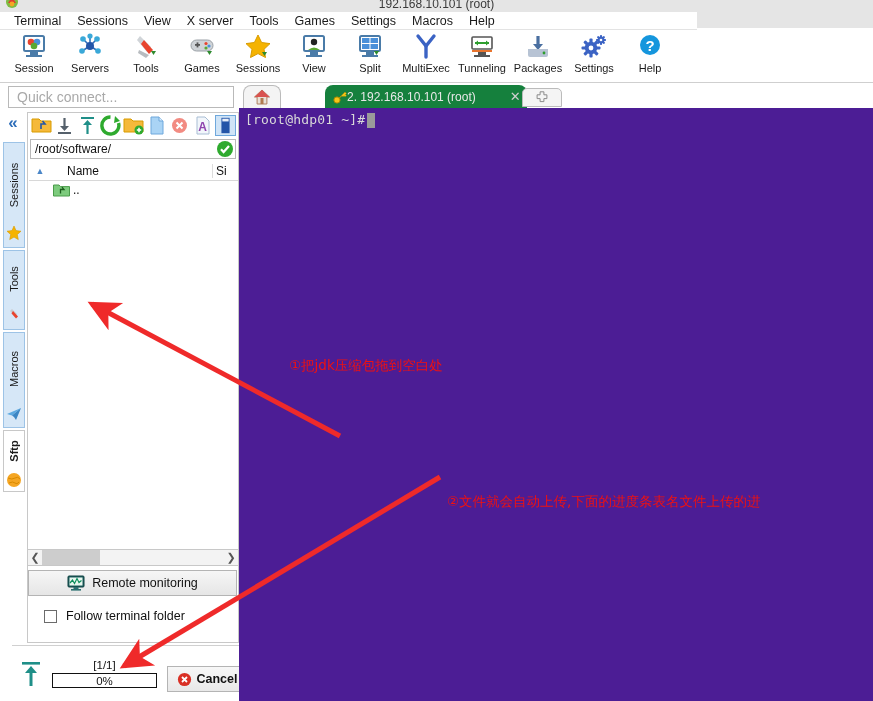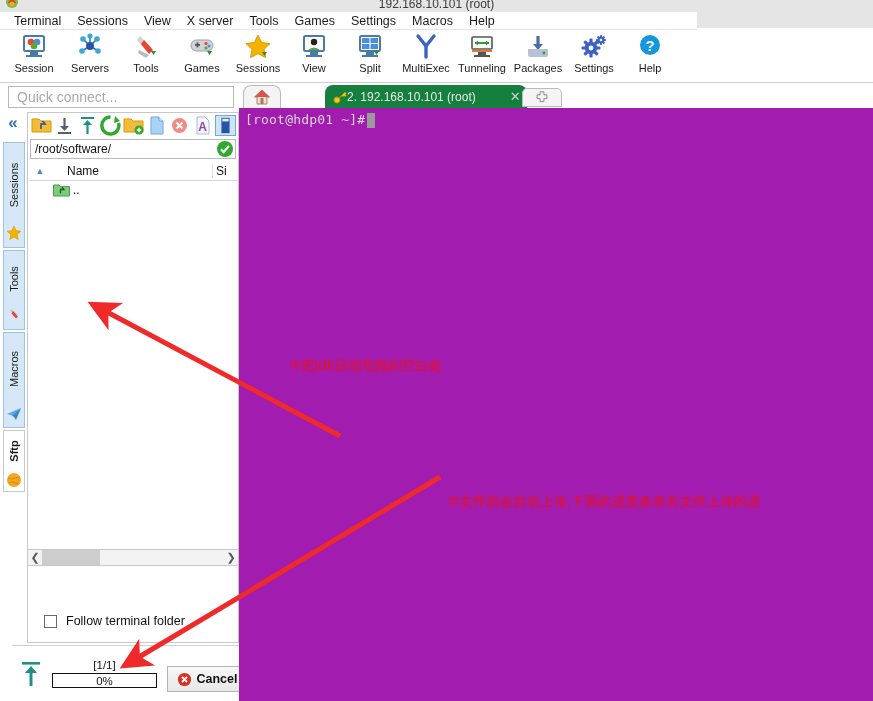--- a/index.html
+++ b/index.html
@@ -188,21 +188,21 @@
     border: 1px solid #b4b4b4;
     box-sizing: border-box;
     display: flex; align-items: center; justify-content: center; gap: 7px;
     font-size: 12.5px; color: #111;
     cursor: pointer;
   }
   .remote-ico { width: 18px; height: 16px; position: relative; }
 
   .follow-row {
     position: absolute; left: 28px; top: 604px; width: 209px; height: 24px;
-    display: flex; align-items: flex-end; gap: 9px;
+    display: flex; align-items: center; gap: 9px;
     padding-left: 16px;
     box-sizing: border-box;
     font-size: 12.5px; color: #111;
   }
   .chk {
     width: 13px; height: 13px; border: 1px solid #6b6b6b; background: #fff;
     cursor: pointer; box-sizing: border-box;
   }
 
   
@@ -270,21 +270,21 @@
     box-sizing: border-box;
     cursor: pointer;
   }
   .tab-new-ico {
     position: absolute; left: 50%; top: 2px; transform: translateX(-50%);
     width: 13px; height: 13px;
   }
 
   .terminal {
     position: absolute; left: 239px; top: 108px; width: 634px; height: 593px;
-    background: #a21caf;
+    background: #4c1d95;
     overflow: hidden;
   }
   .term-line {
     position: absolute; left: 6px; top: 4px;
     font-family: "DejaVu Sans Mono", "Liberation Mono", monospace;
     font-size: 13px; color: #d9d9d9;
     white-space: pre;
     letter-spacing: 0.2px;
   }
   .term-cursor {
@@ -614,20 +614,30 @@
   </div>
 
   <div class="sftp-hscroll">
     <div class="hs-arrow">❮</div>
     <div class="hs-track">
       <div class="hs-thumb"></div>
     </div>
     <div class="hs-arrow">❯</div>
   </div>
 
+  <div class="btn-remote">
+    <svg class="remote-ico" viewBox="0 0 18 16">
+      <rect x="1" y="1" width="16" height="11" rx="1" fill="#1f5f5f" stroke="#0f4040"></rect>
+      <rect x="2.5" y="2.5" width="13" height="8" fill="#e9f7ef"></rect>
+      <path d="M3 8 l2.5 -3 2 3.5 2.5 -5 2 4 2.5 -2" stroke="#0e8f5e" stroke-width="1.2" fill="none"></path>
+      <rect x="6.5" y="12" width="5" height="2" fill="#2a6f6f"></rect>
+      <rect x="4" y="14" width="10" height="1.6" fill="#2a6f6f"></rect>
+    </svg>
+    <span>Remote monitoring</span>
+  </div>
 
   <div class="follow-row">
     <div class="chk"></div>
     <span>Follow terminal folder</span>
   </div>
 
   <div class="transfer-area">
     <svg class="upload-ico" viewBox="0 0 22 26">
       <rect x="2" y="1" width="18" height="2.6" fill="#1f8f88"></rect>
       <line x1="11" y1="11" x2="11" y2="25" stroke="#1f8f88" stroke-width="3"></line>

